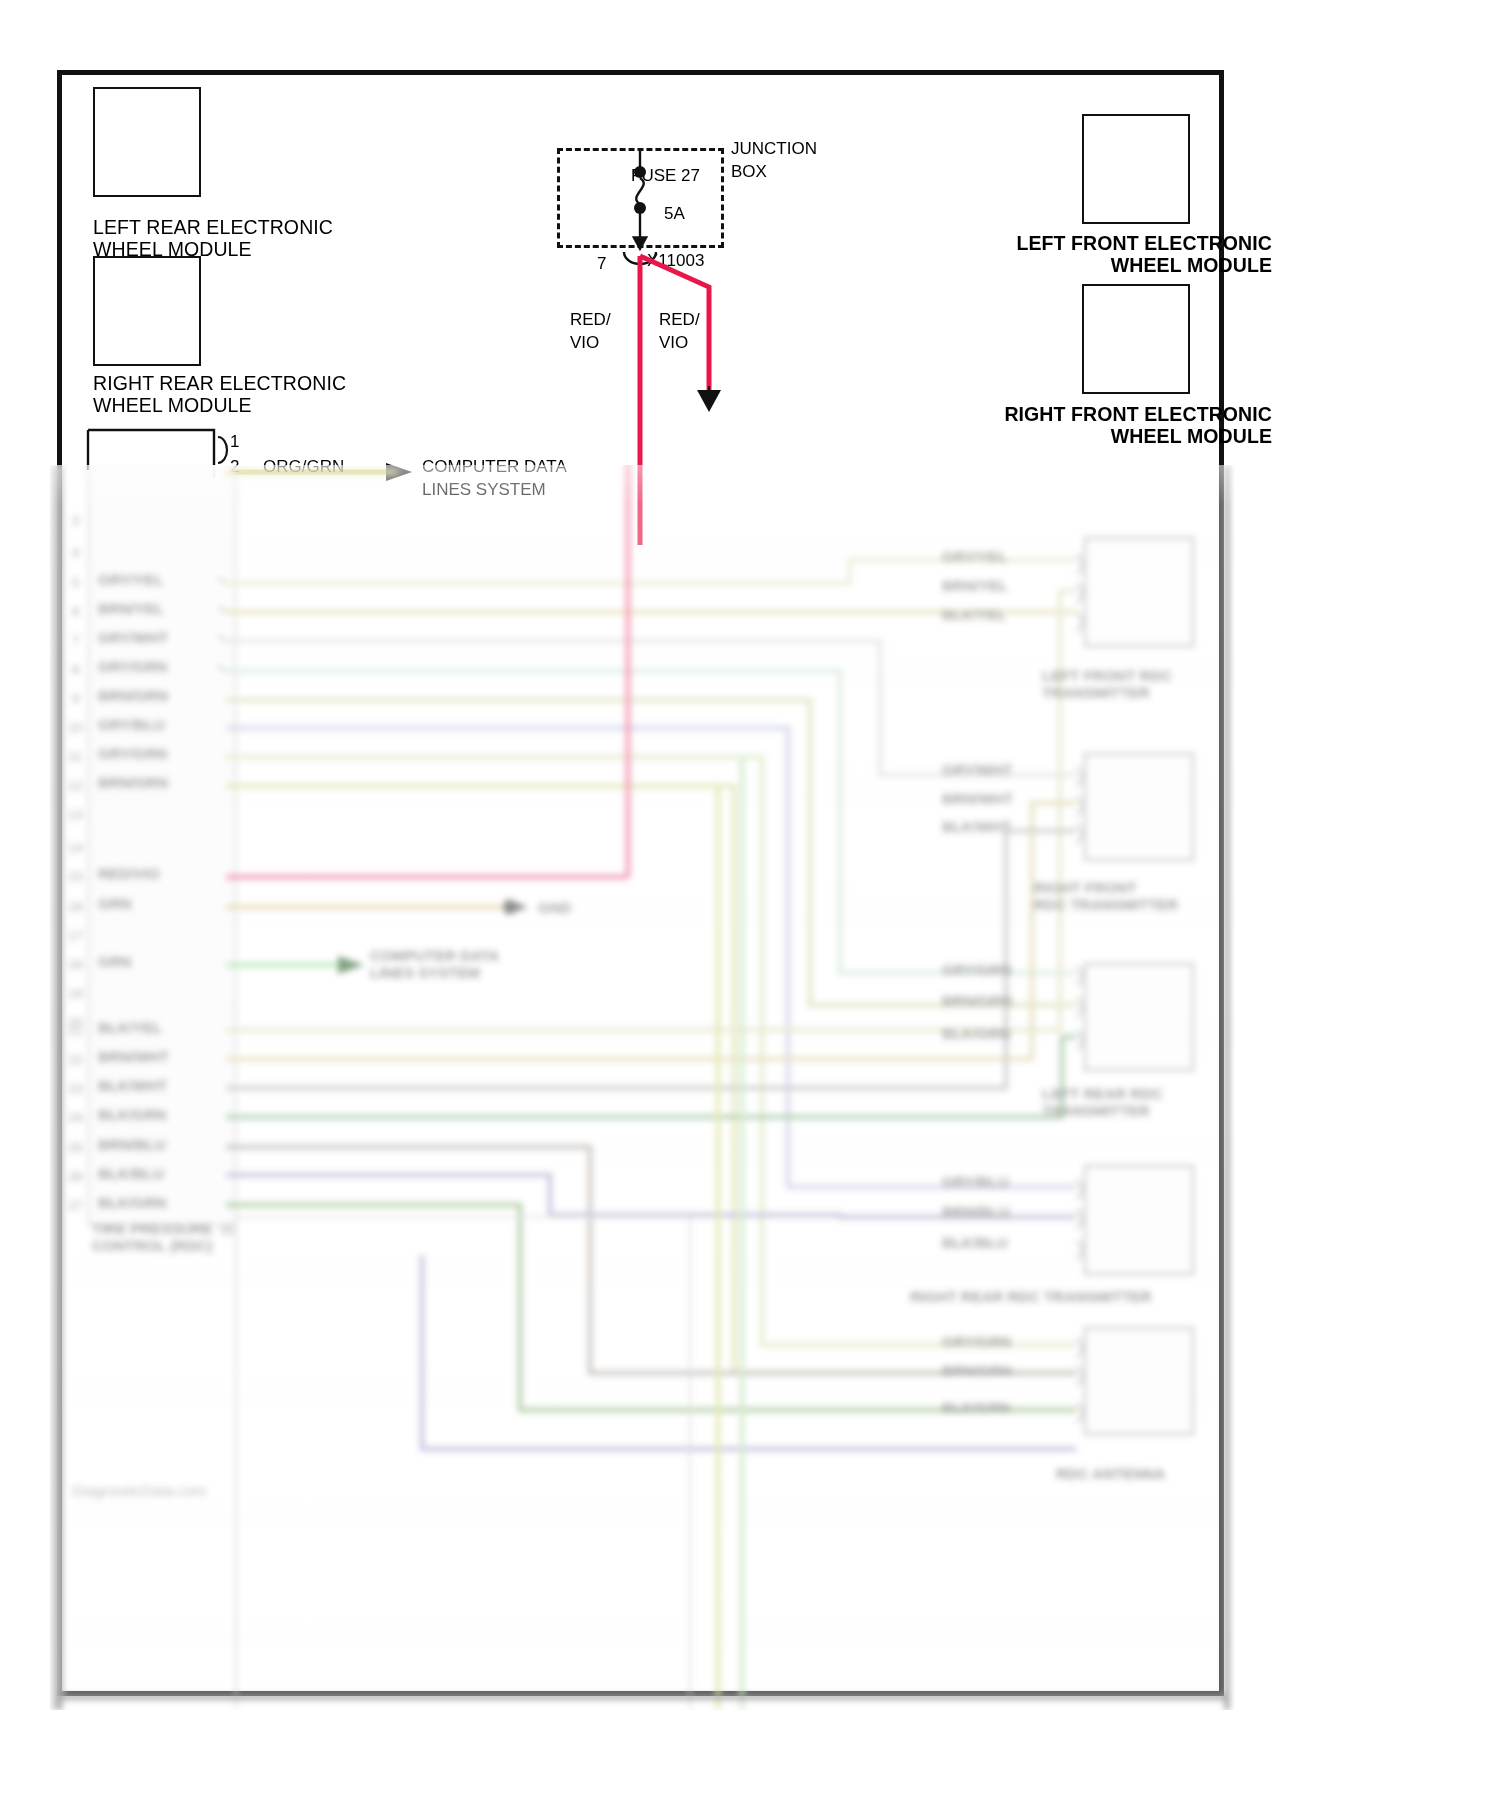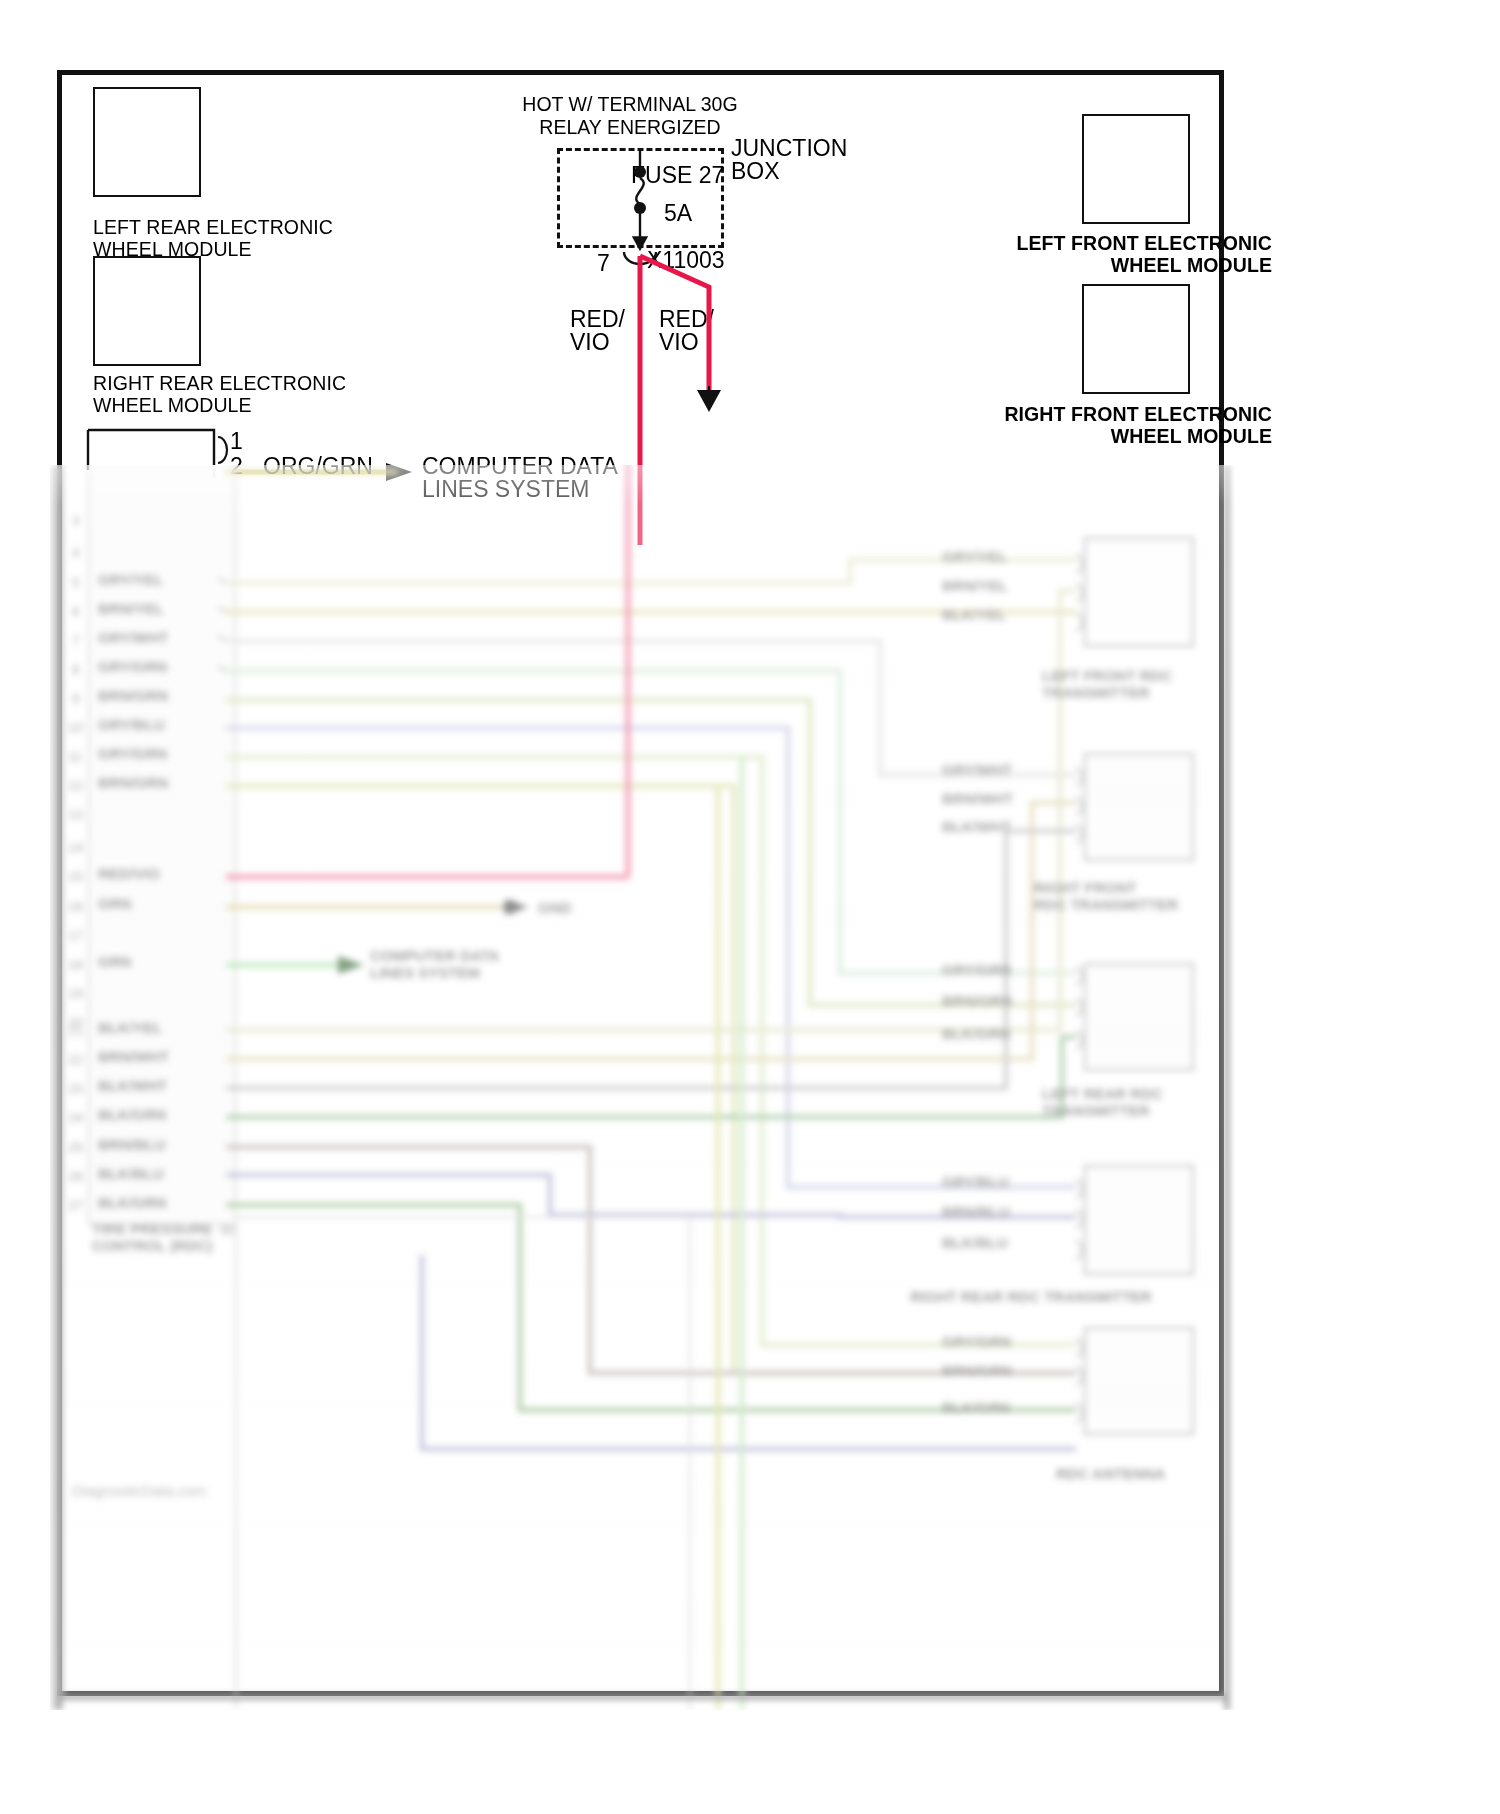--- a/index.html
+++ b/index.html
@@ -46,21 +46,21 @@
     box-sizing:border-box;
     background:transparent;
   }
   .topcap{
     position:absolute;
     font-size:19.5px;line-height:23px;
     text-align:center;color:#000;white-space:pre-line;
   }
   .txt{
     position:absolute;
-    font-size:23px;line-height:23px;color:#000;
+    font-size:17px;line-height:23px;color:#000;
     white-space:pre-line;
   }
 
   
   svg.lay{position:absolute;left:0;top:0;width:1500px;height:1814px;overflow:visible;}
 
   
   #blurwrap{
     position:absolute;
     left:50px;top:465px;
@@ -118,22 +118,20 @@
 WHEEL MODULE</div>
 
   <div class="modbox" style="left:1082px;top:114px;width:108px;height:110px;"></div>
   <div class="modlabel center" style="left:920px;top:232px;width:352px;">LEFT FRONT ELECTRONIC
 WHEEL MODULE</div>
 
   <div class="modbox" style="left:1082px;top:284px;width:108px;height:110px;"></div>
   <div class="modlabel center" style="left:920px;top:403px;width:352px;">RIGHT FRONT ELECTRONIC
 WHEEL MODULE</div>
 
-  <div class="topcap" style="left:430px;top:93px;width:400px;">HOT W/ TERMINAL 30G
-RELAY ENERGIZED</div>
 
   <div class="jbox" style="left:557px;top:148px;width:167px;height:100px;"></div>
 
   <div class="txt" style="left:731px;top:137px;width:150px;">JUNCTION
 BOX</div>
 
   <div class="txt" style="left:631px;top:164px;width:130px;">FUSE 27</div>
 
   <div class="txt" style="left:631px;top:202px;width:60px;margin-left:33px;">5A</div>
 

